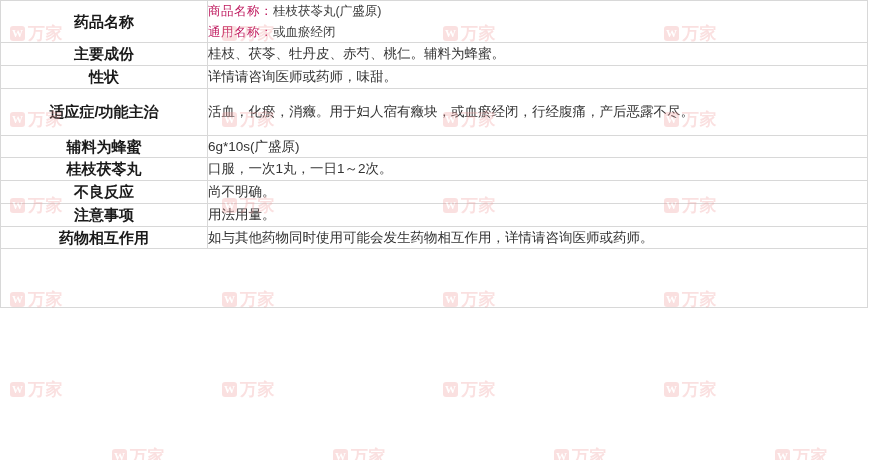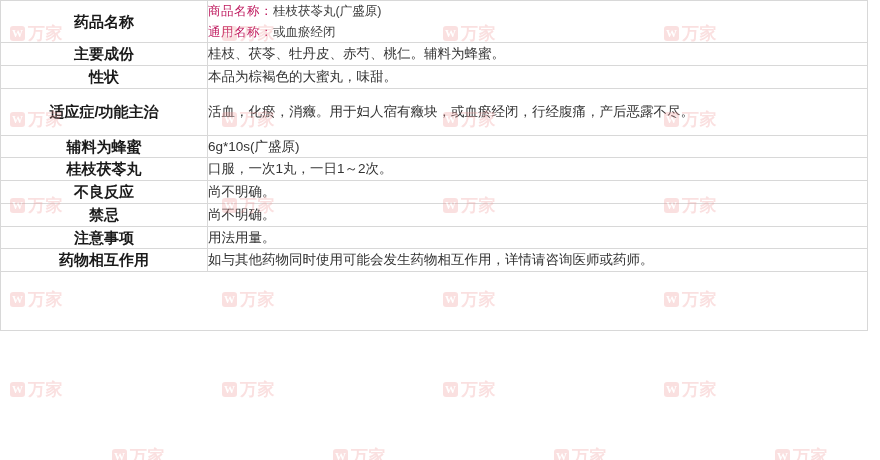--- a/index.html
+++ b/index.html
@@ -123,21 +123,21 @@
         </td>
       </tr>
 
       <tr>
         <td class="label">主要成份</td>
         <td class="value">桂枝、茯苓、牡丹皮、赤芍、桃仁。辅料为蜂蜜。</td>
       </tr>
 
       <tr>
         <td class="label">性状</td>
-        <td class="value">本品为棕褐色的大蜜丸，味甜。</td>
+        <td class="value">详情请咨询医师或药师，味甜。</td>
       </tr>
 
       <tr class="row-tall">
         <td class="label">适应症/功能主治</td>
         <td class="value">活血，化瘀，消癥。用于妇人宿有癥块，或血瘀经闭，行经腹痛，产后恶露不尽。</td>
       </tr>
 
       <tr>
         <td class="label">辅料为蜂蜜</td>
         <td class="value">6g*10s(广盛原)</td>
@@ -146,24 +146,20 @@
       <tr>
         <td class="label">桂枝茯苓丸</td>
         <td class="value">口服，一次1丸，一日1～2次。</td>
       </tr>
 
       <tr>
         <td class="label">不良反应</td>
         <td class="value">尚不明确。</td>
       </tr>
 
-      <tr>
-        <td class="label">禁忌</td>
-        <td class="value">尚不明确。</td>
-      </tr>
 
       <tr>
         <td class="label">注意事项</td>
         <td class="value">用法用量。</td>
       </tr>
 
       <tr>
         <td class="label">药物相互作用</td>
         <td class="value">如与其他药物同时使用可能会发生药物相互作用，详情请咨询医师或药师。</td>
       </tr>

